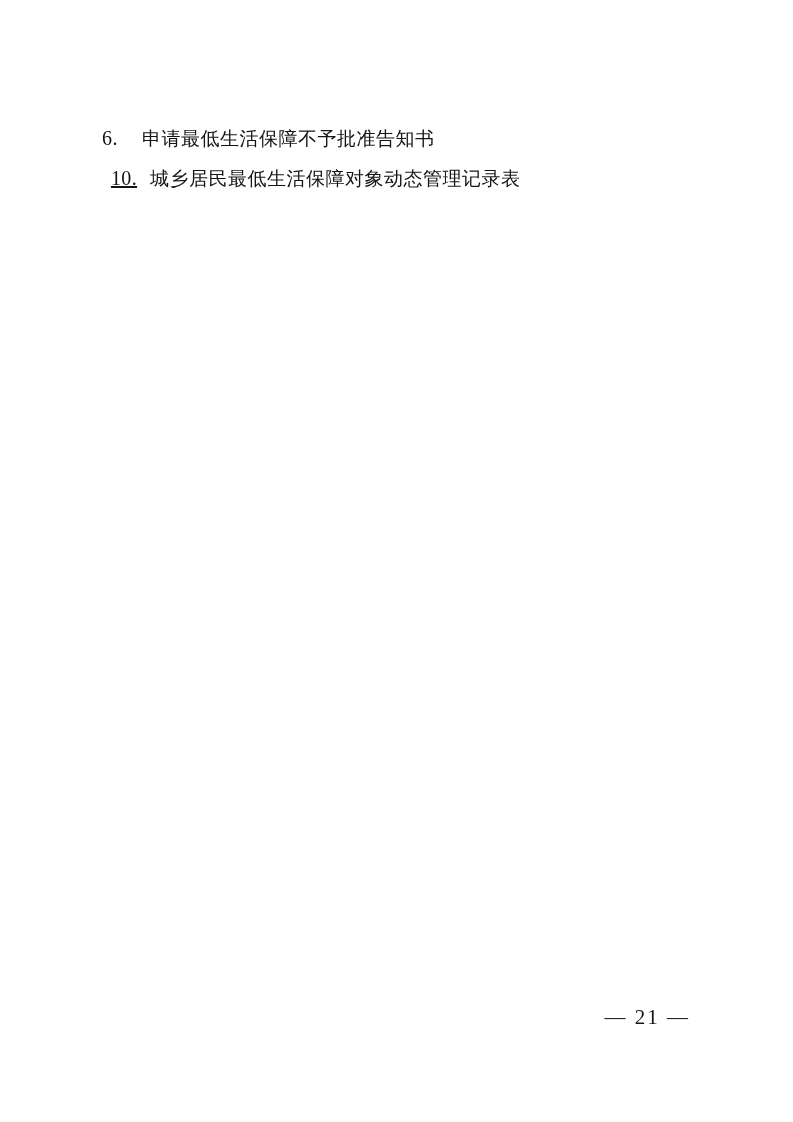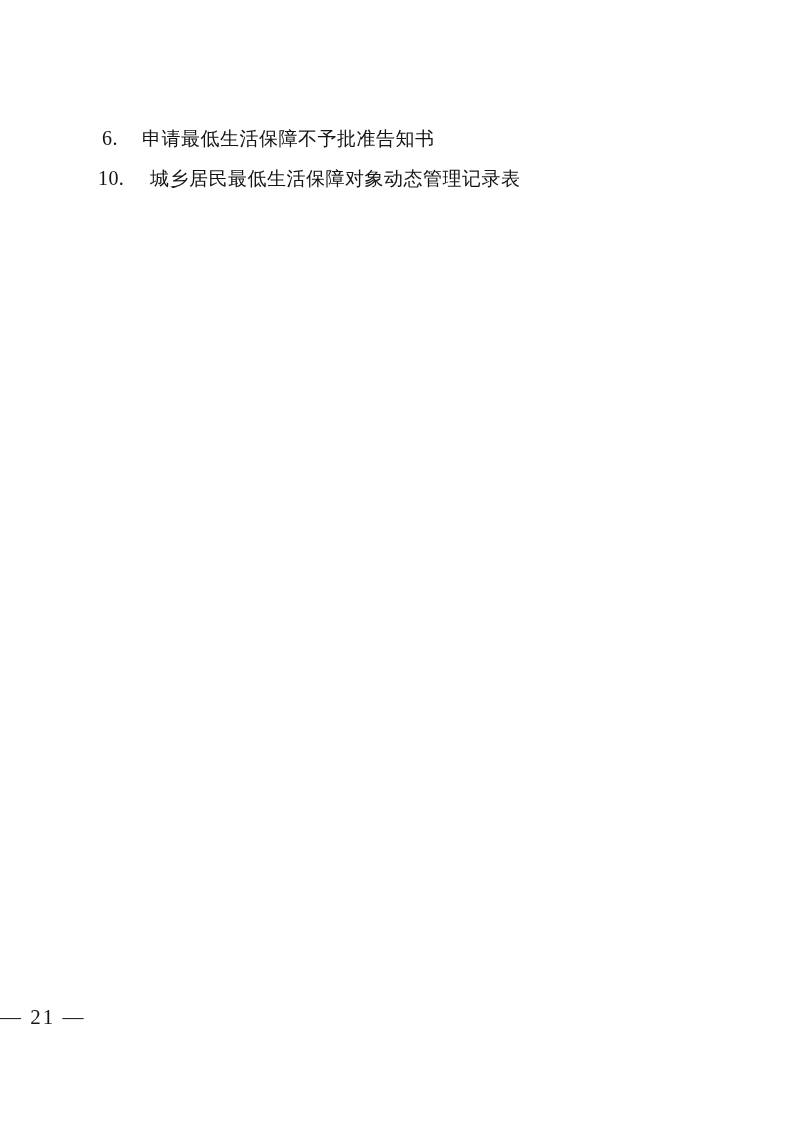--- a/index.html
+++ b/index.html
@@ -47,43 +47,44 @@
     font-family: "Liberation Serif", "DejaVu Serif", serif;
     font-size: 20px;
   }
   .list-item.indent1 .num {
     width: 40px;
     text-align: left;
     padding-left: 6px;
   }
   .list-item.indent2 .num {
     width: 52px;
-    text-align: left;
+    text-align: center;
     padding-left: 2px;
+    text-decoration: underline;
   }
   .list-item .txt {
     display: inline-block;
     font-family: "DejaVu Sans", "Liberation Sans", sans-serif;
     font-size: 19px;
     letter-spacing: 0.5px;
   }
   .list-item.wrap {
     white-space: normal;
     text-indent: 0;
   }
   .list-item.wrap .txt {
     white-space: normal;
     display: inline;
   }
   .page-number {
     position: absolute;
     left: 0;
     top: 1005px;
     width: 690px;
-    text-align: left;
+    text-align: right;
     font-family: "Liberation Serif", "DejaVu Serif", serif;
     font-size: 21px;
     letter-spacing: 2px;
     color: #141414;
   }
 </style>
 </head>
 <body>
 
 <div class="page">

